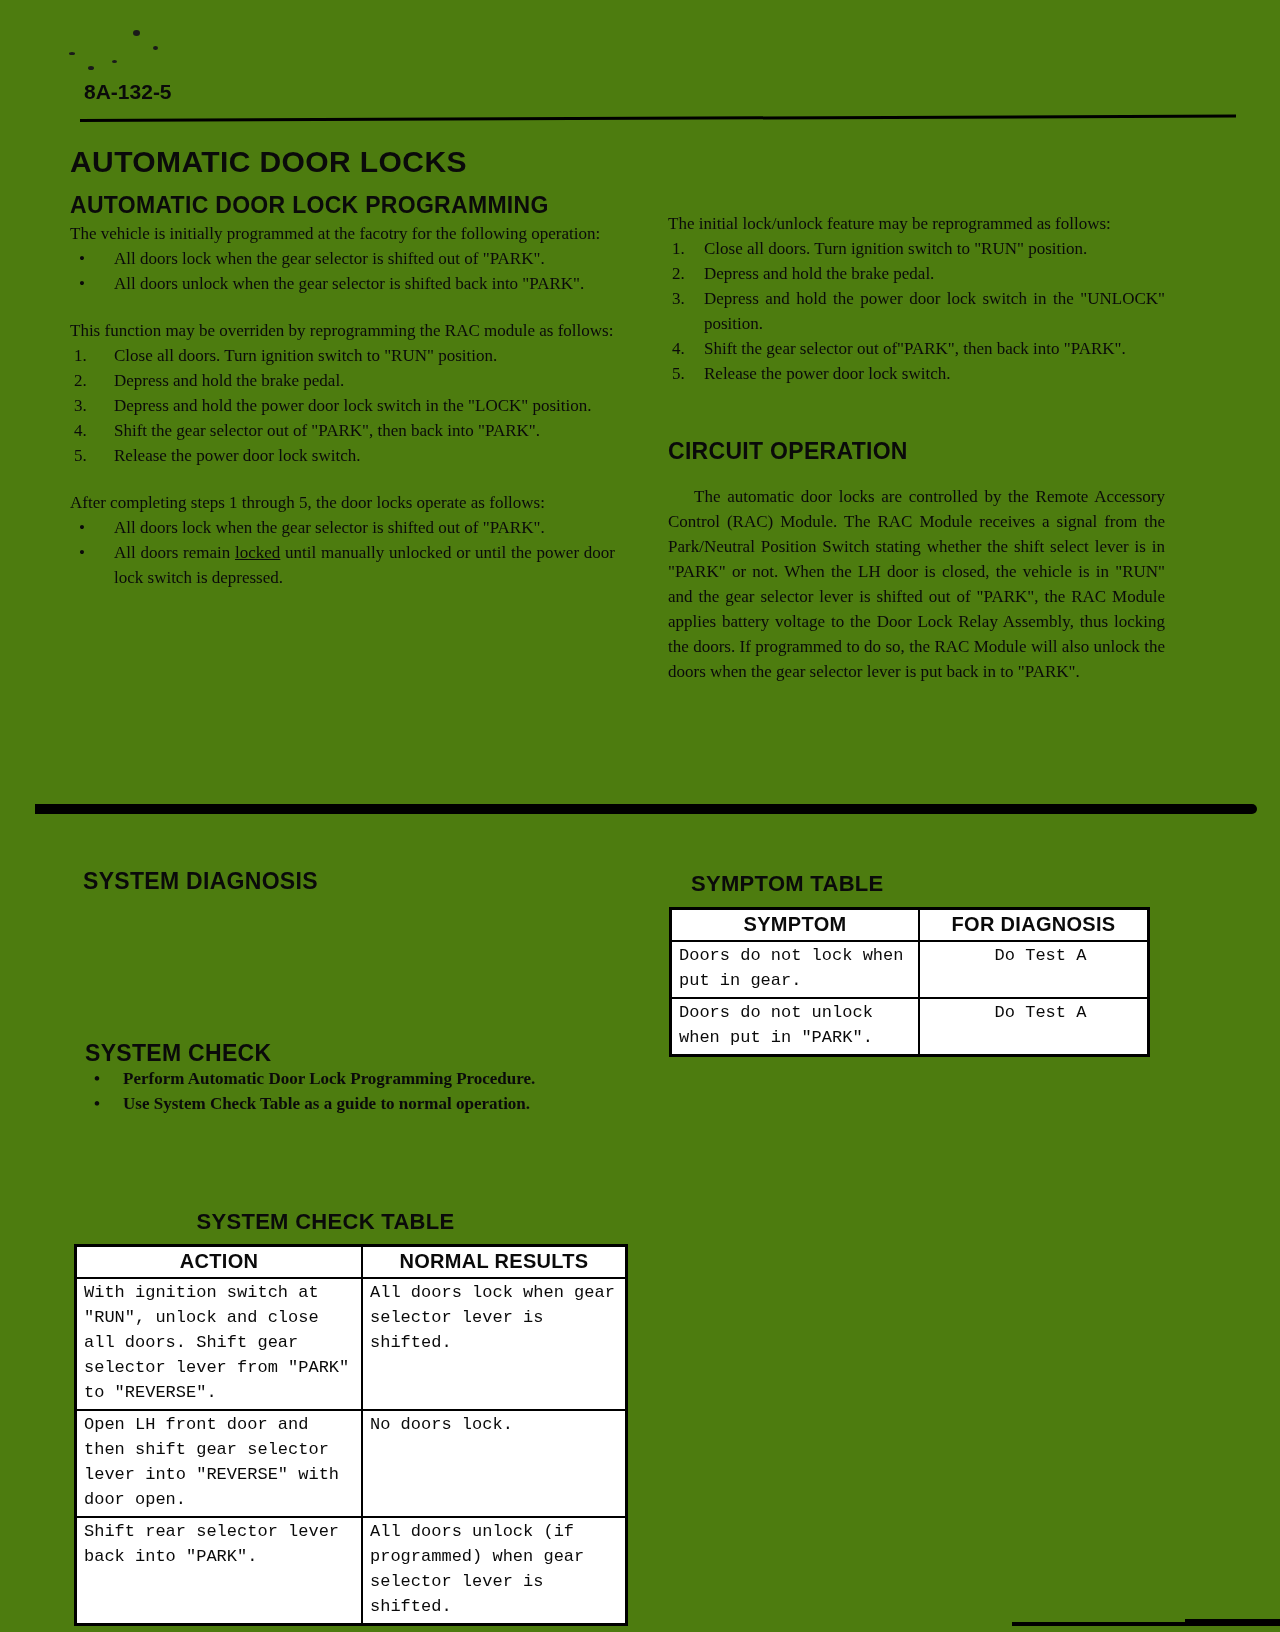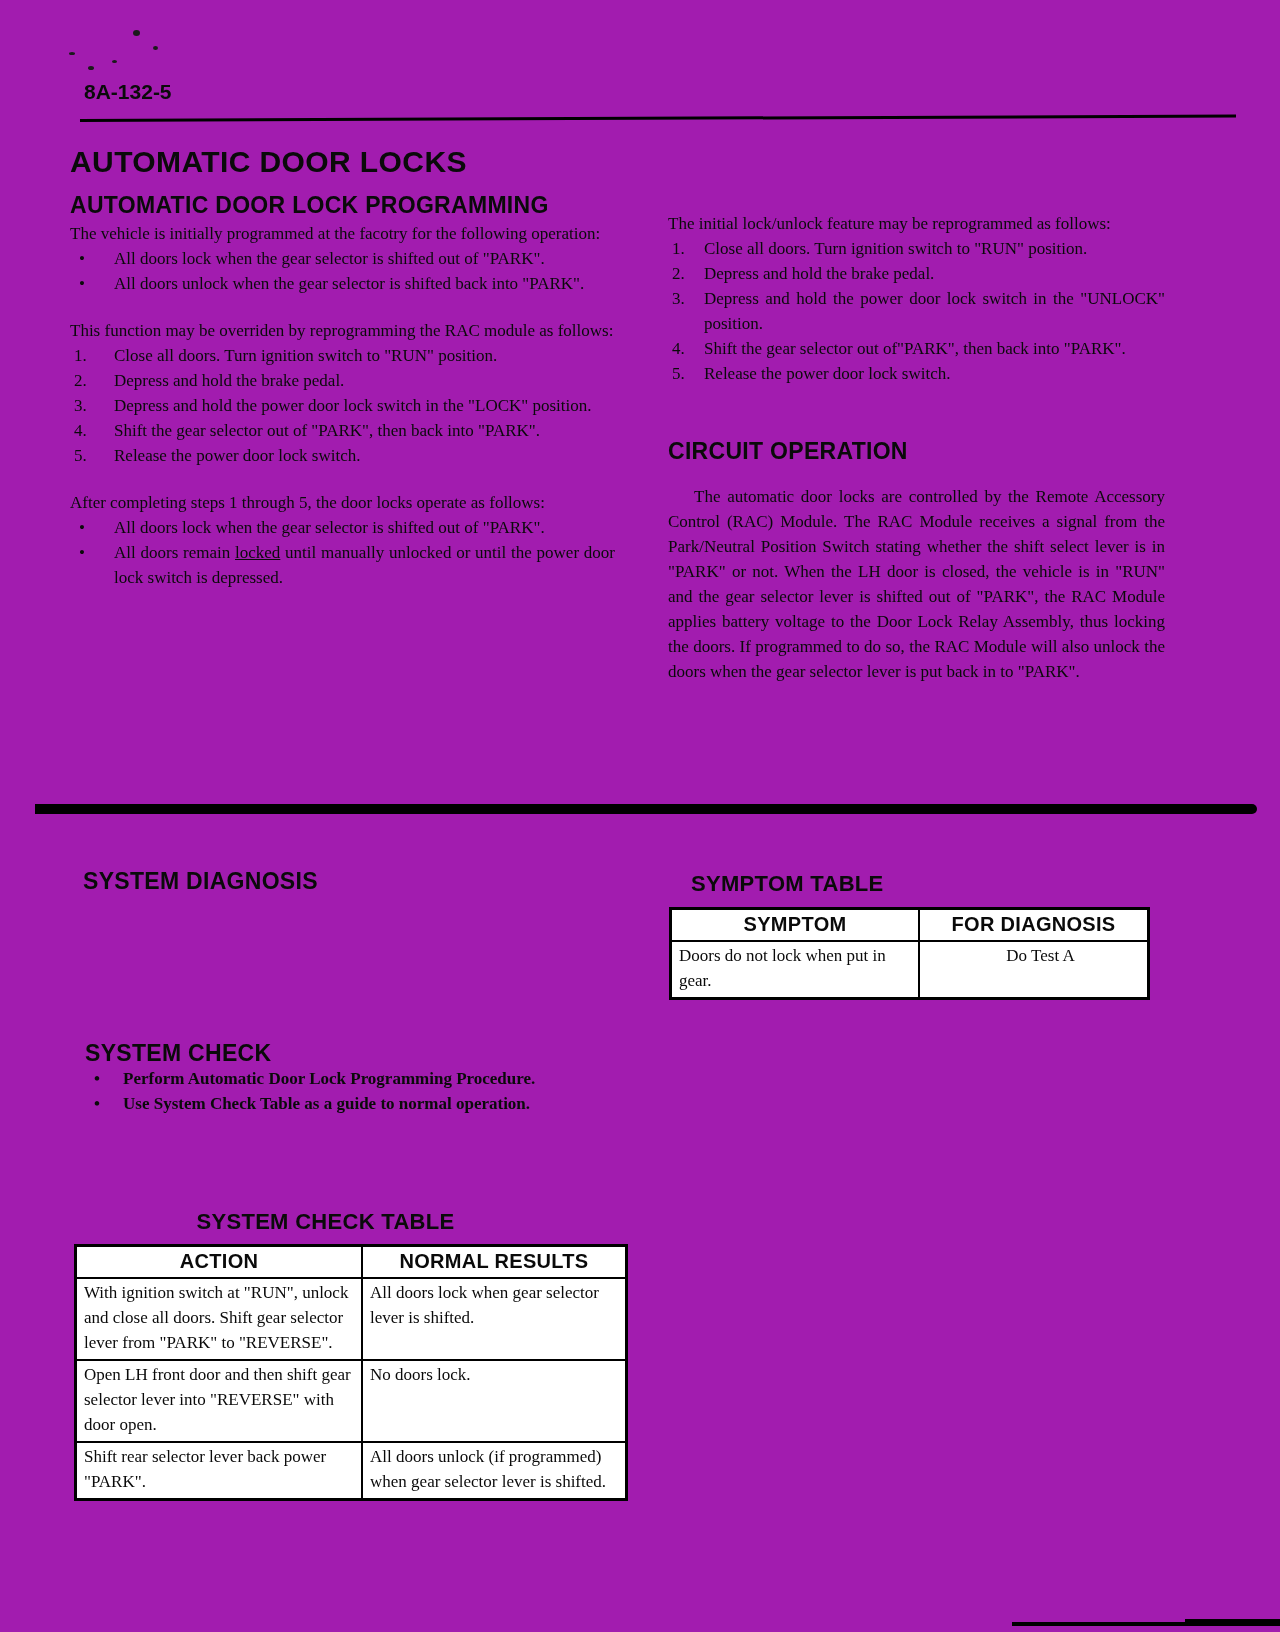--- a/index.html
+++ b/index.html
@@ -1,17 +1,17 @@
 <!DOCTYPE html>
 <html><head>
 <meta charset="utf-8">
 <style>
   html,body { margin:0; padding:0; background:#ffffff; }
   .page {
-    position:relative; width:1280px; height:1632px; background:#a21caf;
+    position:relative; width:1280px; height:1632px; background:#4d7c0f;
     font-family:"Liberation Serif", serif; color:#0a0a0a; overflow:hidden;
   }
   
   .speck { position:absolute; background:#1a1a1a; border-radius:50%; }
   .rule  { position:absolute; background:#000; }
   
   .pagenum {
     position:absolute; left:84px; top:80px;
     font-family:"Liberation Sans", sans-serif; font-weight:bold; font-size:21px;
   }
@@ -38,21 +38,21 @@
   .wideind li { grid-template-columns:48px 1fr; }
   .medind li { grid-template-columns:38px 1fr; }
   
   table { border-collapse:collapse; background:#fff; }
   table, th, td { border:2.5px solid #000; }
   table { border-width:3px; }
   th {
     font-family:"Liberation Sans", sans-serif; font-weight:bold; font-size:20px;
     padding:2px 4px 3px; text-align:center; letter-spacing:.3px;
   }
-  td { font-size:17px; line-height:25px; padding:1px 7px 4px; vertical-align:top; text-align:left; }
+  td { font-size:17px; line-height:25px; padding:1px 7px 4px; vertical-align:top; text-align:left;font-family:Liberation Mono, monospace; }
   td.c { text-align:center;padding-left:21px; }
   .symptom-table { width:481px; table-layout:fixed; }
   .symptom-table col.c1 { width:52%; } .symptom-table col.c2 { width:48%; }
   .symptom-table td { height:48px; }
   .check-table { width:554px; table-layout:fixed; }
   .check-table col.c1 { width:52%; } .check-table col.c2 { width:48%; }
   .mt14 { margin-top:14px; } .mt22 { margin-top:22px; } .mt3 { margin-top:3px; }
   .center { text-align:center; }
 </style>
 </head>
@@ -153,20 +153,24 @@
         <tr>
           <th>SYMPTOM</th>
           <th>FOR DIAGNOSIS</th>
         </tr>
       </thead>
       <tbody>
         <tr>
           <td>Doors do not lock when put in gear.</td>
           <td class="c">Do Test A</td>
         </tr>
+        <tr>
+          <td>Doors do not unlock when put in "PARK".</td>
+          <td class="c">Do Test A</td>
+        </tr>
       </tbody>
     </table>
   </div>
 
   <div class="col" style="left:85px;top:1040px;width:480px;">
     <h2>SYSTEM CHECK</h2>
     <ul class="blist medind boldlist" style="">
       <li>
           <span class="btext">Perform Automatic Door Lock Programming Procedure.</span>
         </li>
@@ -192,21 +196,21 @@
       <tbody>
         <tr>
           <td>With ignition switch at "RUN", unlock and close all doors.  Shift gear selector lever from "PARK" to "REVERSE".</td>
           <td>All doors lock when gear selector lever is shifted.</td>
         </tr>
         <tr>
           <td>Open LH front door and then shift gear selector lever into "REVERSE" with door open.</td>
           <td>No doors lock.</td>
         </tr>
         <tr>
-          <td>Shift rear selector lever back power "PARK".</td>
+          <td>Shift rear selector lever back into "PARK".</td>
           <td>All doors unlock (if programmed) when gear selector lever is shifted.</td>
         </tr>
       </tbody>
     </table>
   </div>
 
   <div class="rule" style="left:1012px;top:1622px;width:268px;height:4px;"></div>
   <div class="rule" style="left:1185px;top:1619px;width:95px;height:7px;"></div>
 
 </div>

